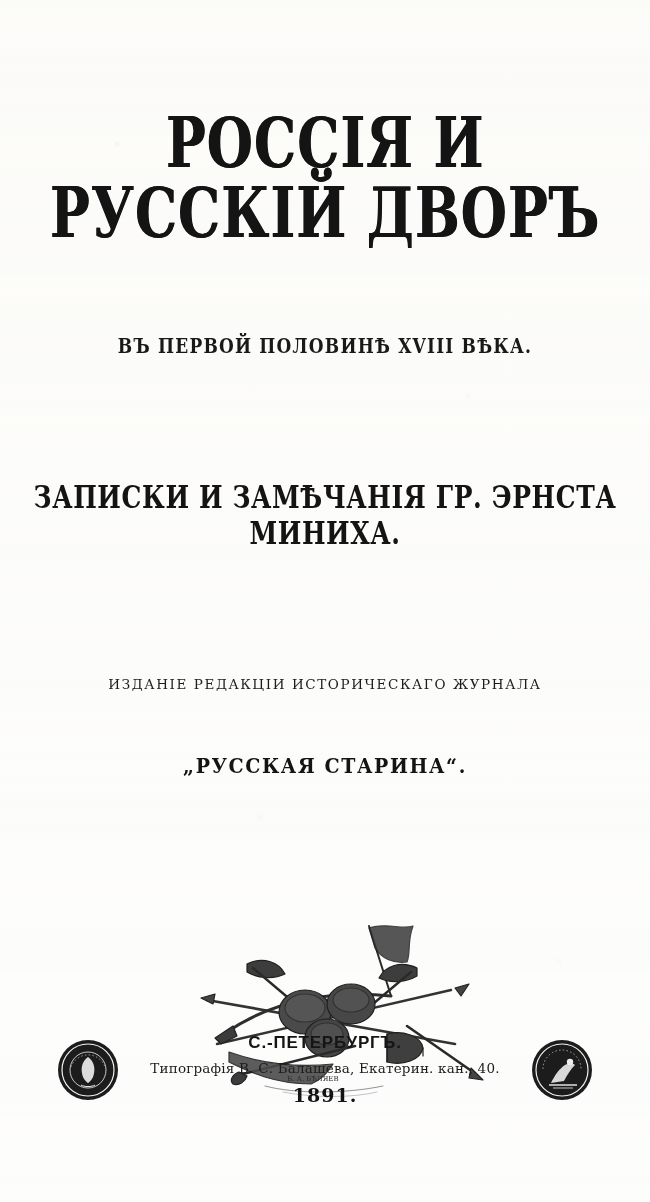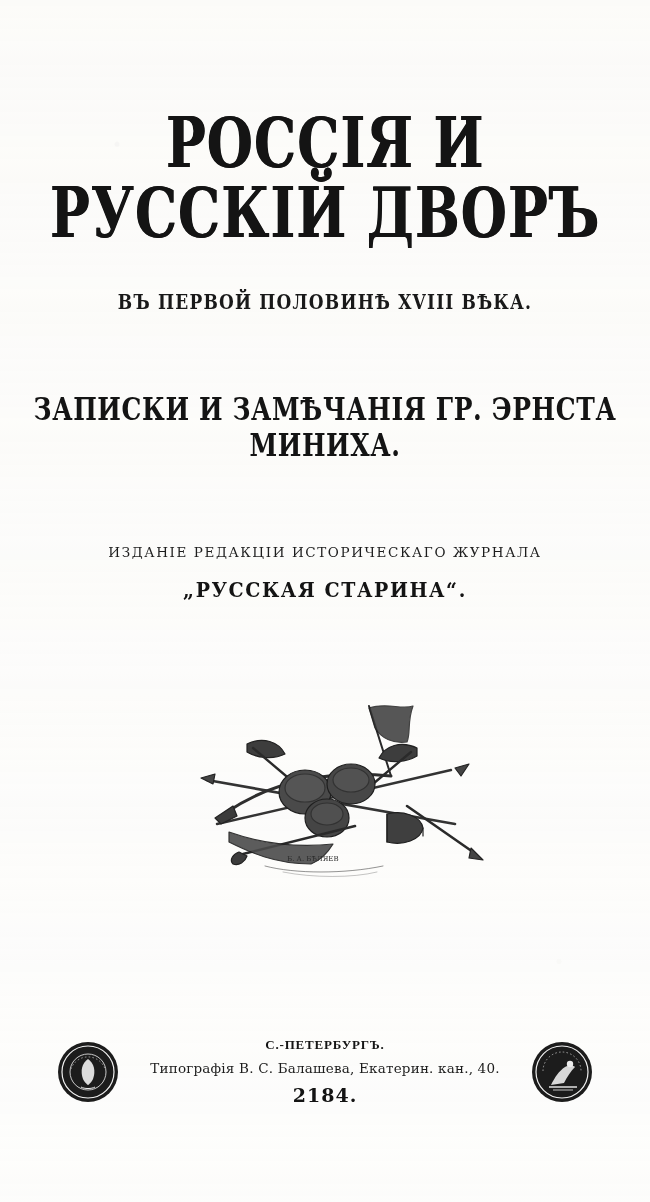--- a/index.html
+++ b/index.html
@@ -36,20 +36,21 @@
     opacity: 0.9;
   }
 
   .content {
     position: relative;
     width: 100%;
     height: 100%;
     display: flex;
     flex-direction: column;
     align-items: center;
+    gap: 44px;
   }
 
   .main-title {
     margin-top: 108px;
     font-family: "DejaVu Serif", serif;
     font-weight: 700;
     font-size: 53px;
     letter-spacing: 1px;
     line-height: 1;
     text-align: center;
@@ -128,23 +129,23 @@
     height: 62px;
     flex: 0 0 auto;
   }
   .seal svg { display: block; width: 100%; height: 100%; }
 
   .imprint-text {
     text-align: center;
     min-width: 360px;
   }
   .city {
-    font-family: Liberation Serif, serif;
-    font-weight: 700;
-    font-size: 13px;
+    font-family: Liberation Sans, sans-serif;
+    font-weight: 700;
+    font-size: 17px;
     letter-spacing: 0.8px;
     color: #151515;
   }
   .printer {
     margin-top: 7px;
     font-family: "DejaVu Serif", serif;
     font-weight: 400;
     font-size: 13.5px;
     letter-spacing: 0.2px;
     color: #1c1c1c;
@@ -233,21 +234,21 @@
         <circle cx="31" cy="31" r="18" fill="none" stroke="#f2f2f2" stroke-width="0.8"></circle>
         <path d="M31 18 C37 22 39 30 36 38 C34 42 31 44 31 44 C31 44 28 42 26 38 C23 30 25 22 31 18 Z" fill="#ededed" opacity="0.92"></path>
         <path d="M24 46 C27 48 35 48 38 46" stroke="#f0f0f0" stroke-width="1" fill="none"></path>
         <path d="M14 28 A18 18 0 0 1 48 28" fill="none" stroke="#e8e8e8" stroke-width="0.6" stroke-dasharray="1.6 2.2"></path>
       </svg>
     </div>
 
     <div class="imprint-text">
       <div class="city">С.-ПЕТЕРБУРГЪ.</div>
       <div class="printer sc">Типографія В. С. Балашева, Екатерин. кан., 40.</div>
-      <div class="year">2184.</div>
+      <div class="year">1891.</div>
     </div>
 
     <div class="seal">
       <svg viewBox="0 0 62 62" xmlns="http://www.w3.org/2000/svg">
         <circle cx="31" cy="31" r="30" fill="#1c1c1c"></circle>
         <circle cx="31" cy="31" r="26" fill="none" stroke="#f2f2f2" stroke-width="1.2"></circle>
         <path d="M12 30 A19 19 0 0 1 50 30" fill="none" stroke="#ececec" stroke-width="0.6" stroke-dasharray="1.6 2.2"></path>
         <path d="M20 44 C24 36 28 30 34 26 C38 24 42 24 44 26 C40 30 36 36 33 42 Z" fill="#ededed" opacity="0.9"></path>
         <circle cx="39" cy="23" r="3.2" fill="#ededed"></circle>
         <path d="M18 46 L46 46" stroke="#efefef" stroke-width="1.4"></path>

